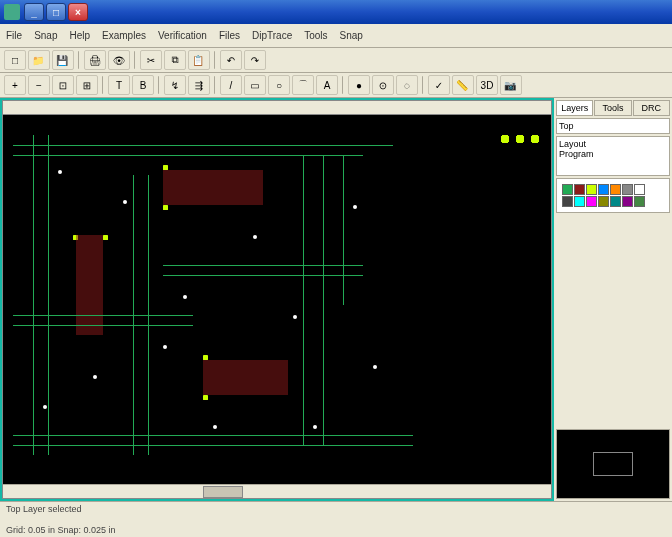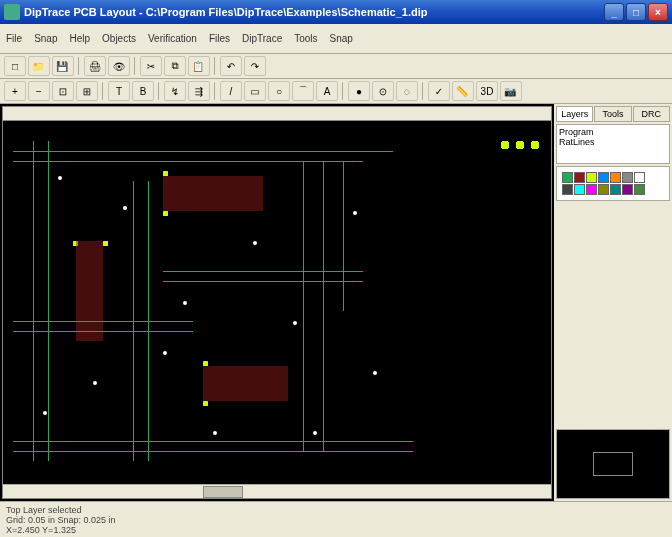--- a/index.html
+++ b/index.html
@@ -3,69 +3,68 @@
 <meta charset="utf-8">
 <style>
 * { margin: 0; padding: 0; box-sizing: border-box; }
 body { font-family: Tahoma, sans-serif; font-size: 10px; background: #3b6ea5; width: 672px; height: 537px; overflow: hidden; display: flex; flex-direction: column; }
 .titlebar { height: 24px; background: linear-gradient(to bottom, #3b77d3, #1c4fc1 50%, #0639a6); display: flex; align-items: center; padding: 0 4px; color: #fff; }
 .titlebar .app-icon { width: 16px; height: 16px; background: #4a8; border-radius: 2px; margin-right: 4px; }
 .titlebar .title { flex: 1; font-size: 11px; font-weight: bold; white-space: nowrap; overflow: hidden; }
 .win-btns { display: flex; gap: 2px; }
 .win-btn { width: 20px; height: 18px; background: linear-gradient(to bottom, #7ba7e8, #3a6dc5); border: 1px solid #1a3a7a; border-radius: 3px; display: flex; align-items: center; justify-content: center; color: #fff; font-size: 10px; font-weight: bold; }
 .win-btn.close { background: linear-gradient(to bottom, #e88, #c33); border-color: #822; }
-.menubar { height: 30px; background: #ece9d8; display: flex; align-items: center; padding: 0 6px; gap: 12px; font-size: 10px; color: #333; border-bottom: 1px solid #aca899; }
+.menubar { height: 24px; background: #ece9d8; display: flex; align-items: center; padding: 0 6px; gap: 12px; font-size: 10px; color: #333; border-bottom: 1px solid #aca899; }
 .menu-item { cursor: pointer; }
 .toolbar { background: #ece9d8; border-bottom: 1px solid #aca899; padding: 2px 4px; display: flex; gap: 2px; flex-wrap: wrap; align-items: center; }
 .tbtn { width: 22px; height: 20px; background: #ece9d8; border: 1px solid #c8c4b4; border-radius: 2px; display: flex; align-items: center; justify-content: center; font-size: 10px; }
 .tbtn.sep { width: 2px; border: none; background: transparent; border-left: 1px solid #aca899; margin: 0 2px; height: 18px; }
-.main { flex: 1; display: flex; min-height: 0; background: #000000; }
+.main { flex: 1; display: flex; min-height: 0; background: #14b8a6; }
 .canvas-wrap { flex: 1; display: flex; flex-direction: column; min-width: 0; border: 1px solid #888; margin: 2px; }
 .canvas { flex: 1; background: #000; position: relative; overflow: hidden; }
 .ruler-h { height: 14px; background: #ece9d8; border-bottom: 1px solid #888; font-size: 8px; }
 .pcb { position: absolute; inset: 0; }
 .sidepanel { width: 118px; background: #ece9d8; display: flex; flex-direction: column; padding: 2px; gap: 2px; }
 .sp-tabs { display: flex; gap: 1px; }
 .sp-tab { flex: 1; font-size: 9px; padding: 2px 1px; background: #ece9d8; border: 1px solid #aca899; text-align: center; }
 .sp-tab.active { background: #fff; }
 .sp-box { border: 1px solid #aca899; background: #fff; padding: 2px; font-size: 9px; }
 .layer-grid { display: grid; grid-template-columns: repeat(7, 11px); gap: 1px; padding: 3px; }
 .layer-sw { width: 11px; height: 11px; border: 1px solid #666; }
 .preview { height: 70px; background: #000; border: 1px solid #aca899; margin-top: auto; display: flex; align-items: center; justify-content: center; }
 .preview-shape { width: 40px; height: 24px; border: 1px solid #888; }
-.status { height: 36px; background: #ece9d8; border-top: 1px solid #aca899; font-size: 9px; color: #444; padding: 2px 6px; display: flex; flex-direction: column; justify-content:center; }
+.status { height: 36px; background: #ece9d8; border-top: 1px solid #aca899; font-size: 9px; color: #444; padding: 2px 6px; display: flex; flex-direction: column; justify-content:space-between; }
 .hscroll { height: 14px; background: #ece9d8; border-top: 1px solid #aca899; display:flex; align-items:center; }
 .hscroll .thumb { height: 12px; width: 40px; background:#c8c4b4; border:1px solid #888; margin-left: 200px;}
 
 .pcb .trace { position: absolute; background: #2a5; }
 .pcb .pad { position: absolute; width: 8px; height: 8px; background: #cf0; border-radius: 50%; }
 .pcb .pad.sm { width: 5px; height: 5px; }
 .pcb .via { position: absolute; width: 4px; height: 4px; background: #fff; border-radius: 50%; }
 .pcb .red { background: #8b1a1a; }
 .pcb .padrow { position: absolute; display: flex; gap: 3px; }
 .pcb .padcol { position: absolute; display: flex; flex-direction: column; gap: 3px; }
 </style>
 </head>
 <body>
 
 <div class="titlebar">
   <div class="app-icon"></div>
-  <div class="title">DipTrace PCB Layout - C:\Program Files\DipTrace\Examples\Schematic_1.dip</div>
   <div class="win-btns">
     <div class="win-btn">_</div>
     <div class="win-btn">□</div>
     <div class="win-btn close">×</div>
   </div>
 </div>
 
 <div class="menubar">
   <span class="menu-item">File</span>
   <span class="menu-item">Snap</span>
   <span class="menu-item">Help</span>
-  <span class="menu-item">Objects</span>
+  <span class="menu-item">Examples</span>
   <span class="menu-item">Verification</span>
   <span class="menu-item">Files</span>
   <span class="menu-item">DipTrace</span>
   <span class="menu-item">Tools</span>
   <span class="menu-item">Snap</span>
 </div>
 
 <div class="toolbar">
   <div class="tbtn">□</div>
   <div class="tbtn">📁</div>
@@ -333,23 +332,26 @@
         <div class="thumb"></div>
       </div>
   </div>
 
   <div class="sidepanel">
     <div class="sp-tabs">
       <div class="sp-tab active">Layers</div>
       <div class="sp-tab">Tools</div>
       <div class="sp-tab">DRC</div>
     </div>
+    <div class="sp-box">
+      <span>Top</span>
+    </div>
     <div class="sp-box" style="height:40px;">
+      <div>Layout</div>
       <div>Program</div>
-      <div>RatLines</div>
     </div>
     <div class="sp-box">
       <div class="layer-grid">
         <div class="layer-sw" style="background:#2a5"></div>
         <div class="layer-sw" style="background:#8b1a1a"></div>
         <div class="layer-sw" style="background:#cf0"></div>
         <div class="layer-sw" style="background:#08f"></div>
         <div class="layer-sw" style="background:#f80"></div>
         <div class="layer-sw" style="background:#888"></div>
         <div class="layer-sw" style="background:#fff"></div>
@@ -364,14 +366,13 @@
     </div>
     <div class="preview">
       <div class="preview-shape"></div>
     </div>
   </div>
 </div>
 
 <div class="status">
   <span>Top Layer selected</span>
   <span>Grid: 0.05 in  Snap: 0.025 in</span>
-  <span>X=2.450  Y=1.325</span>
 </div>
 
 </body></html>

